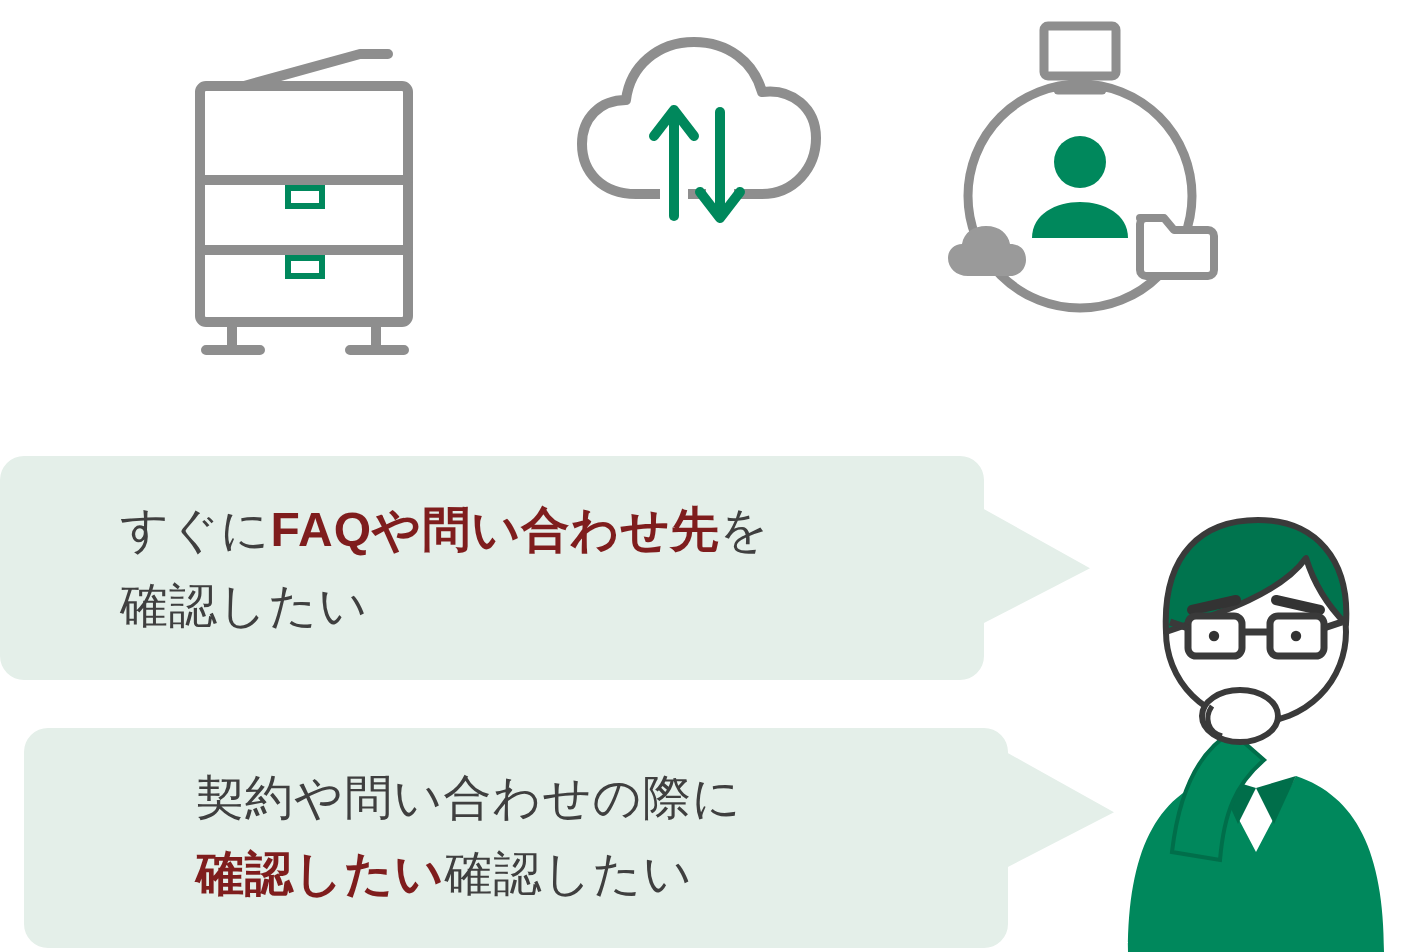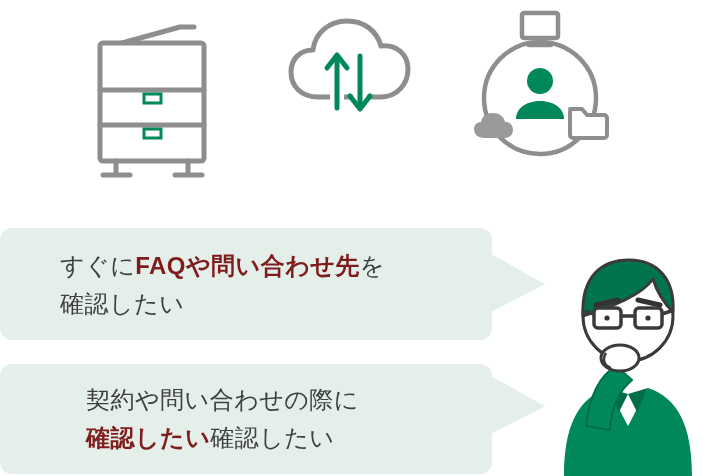--- a/index.html
+++ b/index.html
@@ -14,21 +14,21 @@
   .icon-cloud   { left:284px; top:8px;  }
   .icon-network { left:470px; top:10px; }
 
   .bubble {
     position:absolute; left:0; width:492px;
     background:#e4efe9; border-radius:12px;
     font-size:24px; line-height:38px; color:#3f3f3f;
     letter-spacing:0.5px;
   }
   .bubble-1 { top:228px; height:112px; padding:19px 0 0 60px; }
-  .bubble-2 { top:364px; height:110px; padding:17px 0 0 86px; }
+  .bubble-2 { top:364px; height:110px; padding:17px 0 0 86px;margin-left:12px; }
   .bubble .hl { color:#7f1d1d; font-weight:bold; }
   .tail {
     position:absolute; background:#e4efe9;
     width:54px; height:58px;
     clip-path:polygon(0 0, 100% 52%, 0 100%);
   }
   .tail-1 { right:-53px; top:26px; }
   .tail-2 { right:-53px; top:12px; }
 
   .character { position:absolute; left:550px; top:250px; width:158px; height:226px; }

